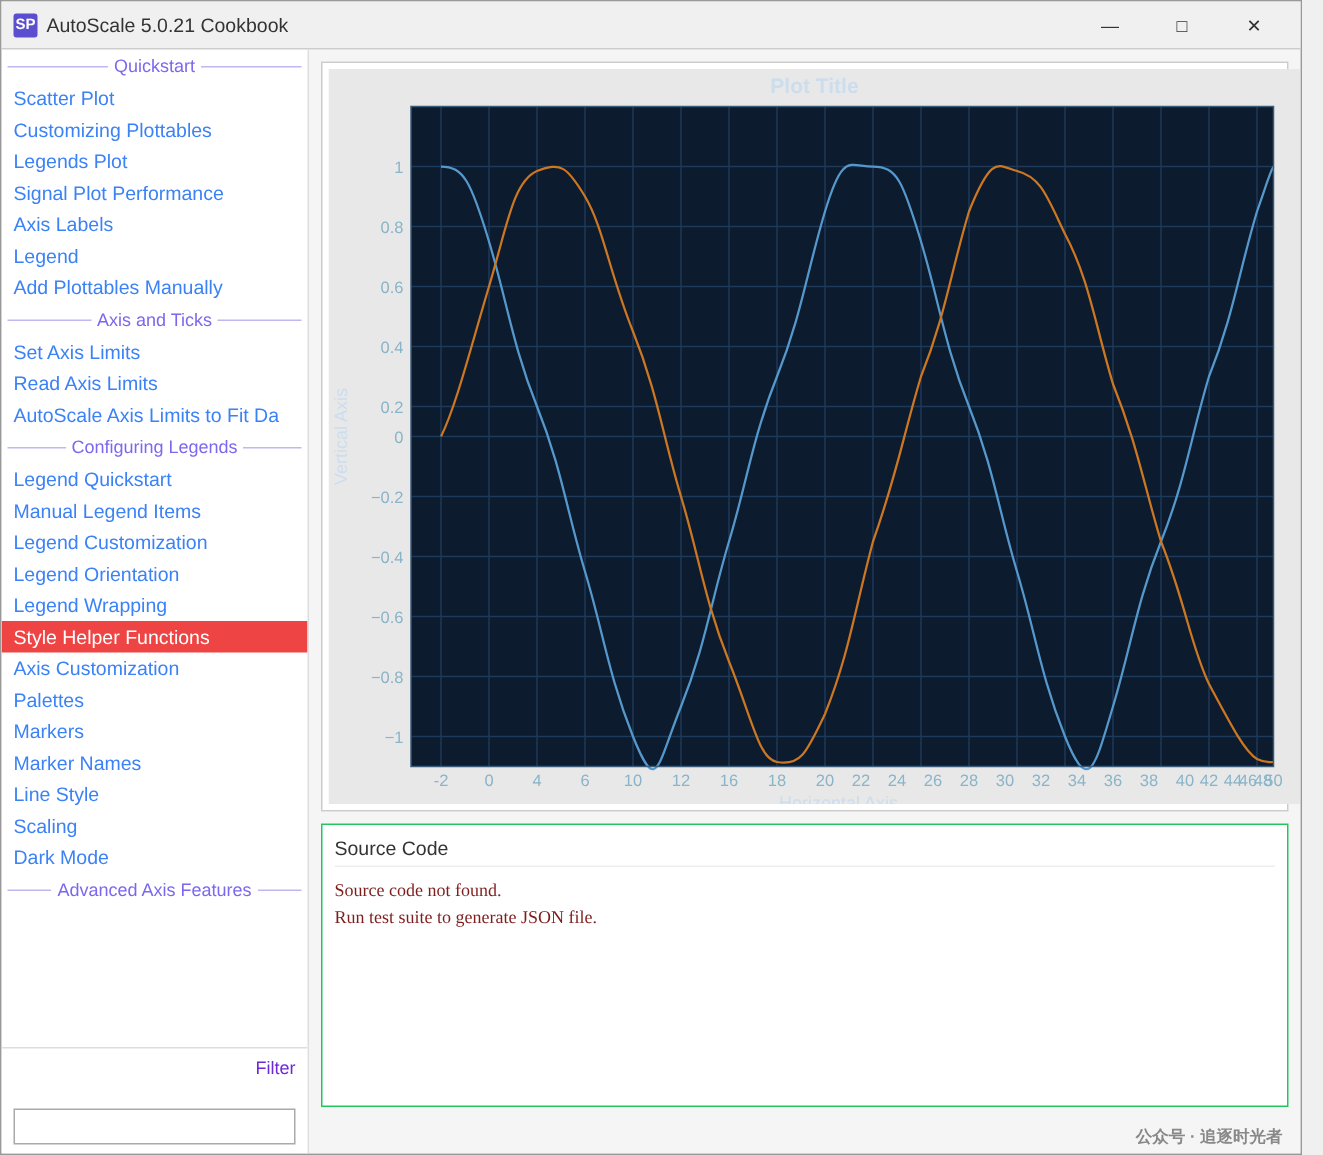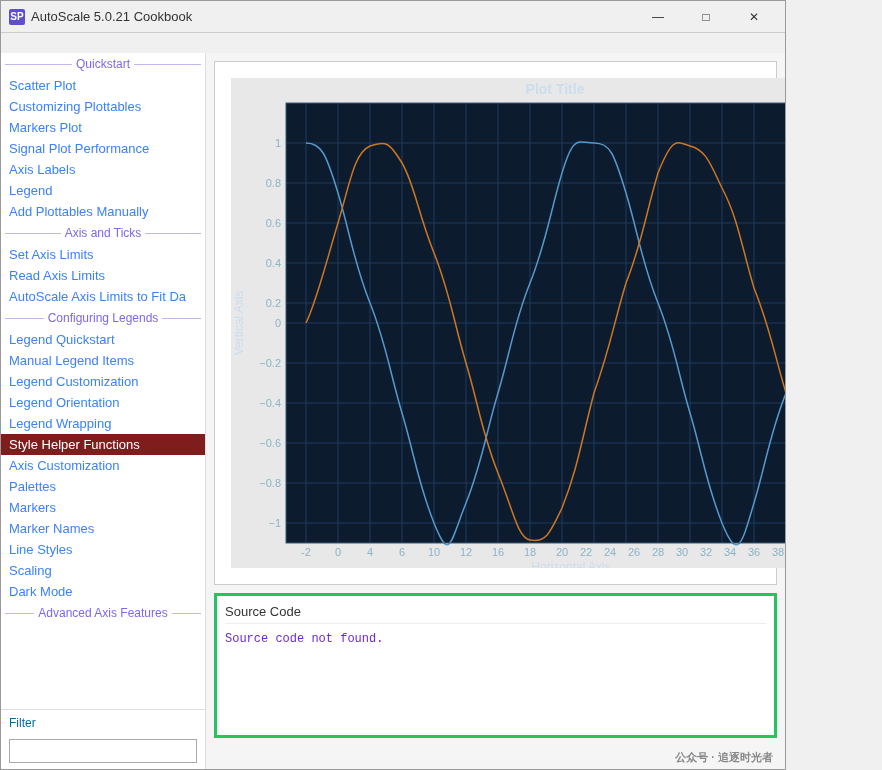--- a/index.html
+++ b/index.html
@@ -1,54 +1,54 @@
 <!DOCTYPE html>
 <html><head>
   <meta charset="utf-8">
   <style>
     * { margin: 0; padding: 0; box-sizing: border-box; }
     body { font-family: 'Segoe UI', Arial, sans-serif; font-size: 13px; background: #f0f0f0; user-select: none; }
 
-    .window { width: 786px; height: 770px; background: #f0f0f0; display: flex; flex-direction: column; border: 1px solid #999; gap: 20px; }
+    .window { width: 868px; height: 770px; background: #f0f0f0; display: flex; flex-direction: column; border: 1px solid #999; }
 
     .titlebar { height: 32px; background: #f0f0f0; display: flex; align-items: center; padding: 0 8px; justify-content: space-between; border-bottom: 1px solid #ccc; }
     .titlebar-left { display: flex; align-items: center; gap: 6px; }
     .titlebar-icon { width: 16px; height: 16px; background: #5b4fcf; border-radius: 2px; display: flex; align-items: center; justify-content: center; color: white; font-size: 10px; font-weight: bold; }
     .titlebar-title { font-size: 13px; color: #333; }
     .titlebar-controls { display: flex; gap: 2px; }
     .titlebar-btn { width: 46px; height: 32px; display: flex; align-items: center; justify-content: center; cursor: pointer; font-size: 12px; color: #333; }
 
     .main-content { display: flex; flex: 1; overflow: hidden; }
 
     
     .sidebar { width: 205px; background: white; border-right: 1px solid #ddd; display: flex; flex-direction: column; overflow: hidden; }
     .sidebar-scroll { flex: 1; overflow-y: auto; overflow-x: hidden; }
     .sidebar-scroll::-webkit-scrollbar { width: 8px; }
     .sidebar-scroll::-webkit-scrollbar-thumb { background: #c0c0c0; }
 
     .sidebar-section-header { text-align: center; color: #7b68ee; font-size: 12px; padding: 4px 0; display: flex; align-items: center; }
     .sidebar-section-header::before, .sidebar-section-header::after { content: ''; flex: 1; height: 1px; background: #c0b8f0; margin: 0 4px; }
 
     .sidebar-item { padding: 3px 8px; cursor: pointer; color: #3b82f6; font-size: 13px; white-space: nowrap; overflow: hidden; text-overflow: ellipsis; }
-    .sidebar-item.active { background: #7f1d1d; color: white; }
+    .sidebar-item.active { background: #ef4444; color: white; }
 
     .filter-area { padding: 6px 8px; border-top: 1px solid #ddd; background: white; }
-    .filter-label { font-size: 12px; color: #0369a1; margin-bottom: 9px; }
+    .filter-label { font-size: 12px; color: #6d28d9; margin-bottom: 20px; text-align: right; }
     .filter-input { width: 100%; height: 24px; border: 1px solid #aaa; padding: 2px 4px; font-size: 12px; }
 
     
     .right-content { flex: 1; display: flex; flex-direction: column; overflow: hidden; background: #f5f5f5; }
 
     
-    .plot-container { background: white; margin: 8px; border: 1px solid #ccc; padding: 16px; flex-shrink: 0; }
-
-    
-    .source-area { margin: 0 8px 8px 8px; background: white; border: 3px solid #22c55e; padding: 8px; flex: 1; overflow: auto; }
+    .plot-container { background: white; margin: 8px; border: 1px solid #ccc; padding: 4px; flex-shrink: 0; }
+
+    
+    .source-area { margin: 0 8px 8px 8px; background: white; border: 1px solid #22c55e; padding: 8px; flex: 1; overflow: auto; }
     .source-title { font-size: 13px; color: #333; margin-bottom: 6px; border-bottom: 1px solid #eee; padding-bottom: 4px; }
-    .source-code { font-family: Liberation Mono, monospace; font-size: 12px; color: #6d28d9; line-height: 1.5; }
+    .source-code { font-family: Liberation Serif, serif; font-size: 12px; color: #7f1d1d; line-height: 1.5; }
     svg.plot { display: block; }
   </style>
 </head>
 <body>
 
 <div class="window">
 
   <div class="titlebar">
     <div class="titlebar-left">
       <div class="titlebar-icon">
@@ -66,21 +66,21 @@
   <div class="main-content">
 
     <div class="sidebar">
       <div class="sidebar-scroll">
 
         <div class="sidebar-section-header">
           <span>Quickstart</span>
         </div>
         <div class="sidebar-item">Scatter Plot</div>
         <div class="sidebar-item">Customizing Plottables</div>
-        <div class="sidebar-item">Markers Plot</div>
+        <div class="sidebar-item">Legends Plot</div>
         <div class="sidebar-item">Signal Plot Performance</div>
         <div class="sidebar-item">Axis Labels</div>
         <div class="sidebar-item">Legend</div>
         <div class="sidebar-item">Add Plottables Manually</div>
 
         <div class="sidebar-section-header">
           <span>Axis and Ticks</span>
         </div>
         <div class="sidebar-item">Set Axis Limits</div>
         <div class="sidebar-item">Read Axis Limits</div>
@@ -93,21 +93,21 @@
         <div class="sidebar-item">Manual Legend Items</div>
         <div class="sidebar-item">Legend Customization</div>
         <div class="sidebar-item">Legend Orientation</div>
         <div class="sidebar-item">Legend Wrapping</div>
 
         <div class="sidebar-item active">Style Helper Functions</div>
         <div class="sidebar-item">Axis Customization</div>
         <div class="sidebar-item">Palettes</div>
         <div class="sidebar-item">Markers</div>
         <div class="sidebar-item">Marker Names</div>
-        <div class="sidebar-item">Line Styles</div>
+        <div class="sidebar-item">Line Style</div>
         <div class="sidebar-item">Scaling</div>
         <div class="sidebar-item">Dark Mode</div>
 
         <div class="sidebar-section-header">
           <span>Advanced Axis Features</span>
         </div>
       </div>
 
       <div class="filter-area">
         <div class="filter-label">Filter</div>
@@ -250,19 +250,20 @@
           " fill="none" stroke="#cc7722" stroke-width="1.5"></path>
 
           <rect x="55" y="25" width="575" height="440" fill="none" stroke="#3a5a7a" stroke-width="1"></rect>
         </svg>
       </div>
 
       <div class="source-area">
         <div class="source-title">Source Code</div>
         <div class="source-code">
           <div>Source code not found.</div>
+          <div>Run test suite to generate JSON file.</div>
         </div>
       </div>
 
       <div style="text-align: right; padding: 4px 12px 4px 0; color: #888; font-size: 11px; font-weight: bold;">公众号 · 追逐时光者</div>
     </div>
   </div>
 </div>
 
 </body></html>

